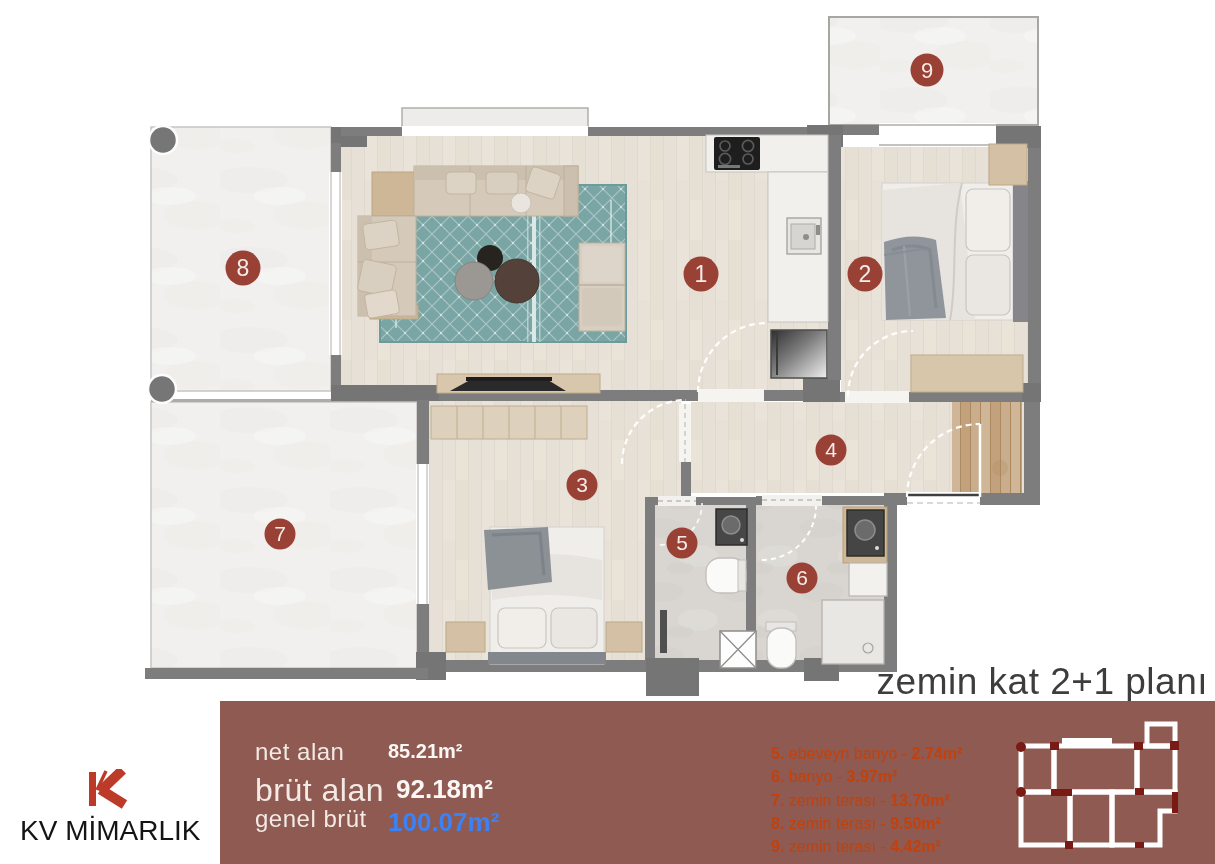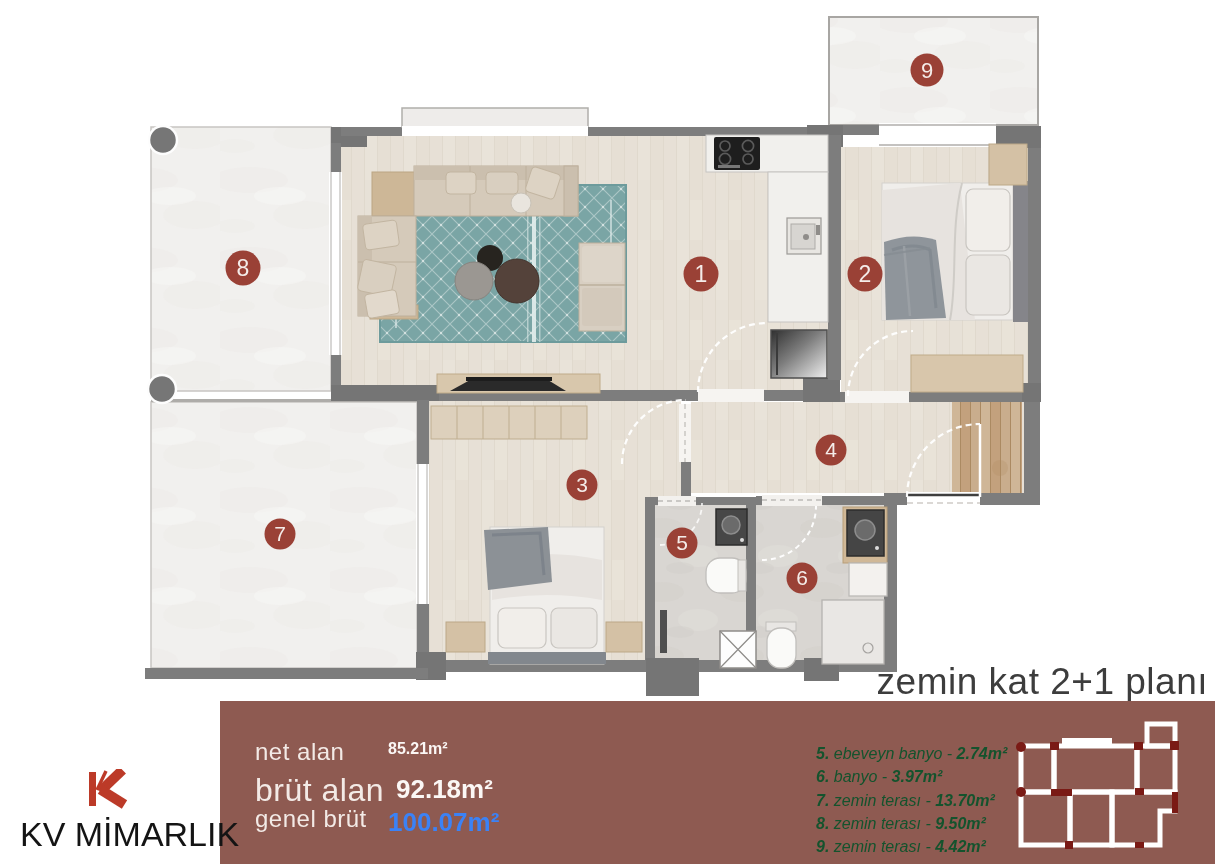--- a/index.html
+++ b/index.html
@@ -439,39 +439,39 @@
 <div class="abs" style="right:7px;top:661px;font-size:37px;color:#3d3d3d;letter-spacing:0.5px;">zemin kat 2+1 planı</div>
 
 <div class="abs" style="left:220px;top:701px;width:995px;height:163px;background:#8e5a51;"></div>
 
 <div class="abs" style="left:255px;top:738px;font-size:24px;letter-spacing:0.5px;color:#f3eae6;text-align:center;">net alan</div>
 
 <div class="abs" style="left:255px;top:772px;font-size:32px;letter-spacing:0.5px;color:#f3eae6;">brüt alan</div>
 
 <div class="abs" style="left:255px;top:805px;font-size:24px;letter-spacing:0.5px;color:#f3eae6;text-align:right;">genel brüt</div>
 
-<div class="abs" style="left:388px;top:740px;font-size:16px;font-weight:bold;color:#fbf7f5;">85.21m²</div>
+<div class="abs" style="left:388px;top:740px;font-size:20px;font-weight:bold;color:#fbf7f5;">85.21m²</div>
 
 <div class="abs" style="left:396px;top:774px;font-size:26px;font-weight:bold;color:#fbf7f5;">92.18m²</div>
 
 <div class="abs" style="left:388px;top:807px;font-size:26px;font-weight:bold;color:#3b82f6;">100.07m²</div>
 
 
-<div class="abs" style="left:816px;top:742px;font-size:16px;line-height:23.3px;color:#14532d;font-style:italic;"><b>5.</b> ebeveyn banyo - <b>2.74m²</b><br><b>6.</b> banyo - <b>3.97m²</b><br><b>7.</b> zemin terası - <b>13.70m²</b><br><b>8.</b> zemin terası - <b>9.50m²</b><br><b>9.</b> zemin terası - <b>4.42m²</b></div>
+<div class="abs" style="left:771px;top:742px;font-size:16px;line-height:23.3px;color:#c2410c;"><b>5.</b> ebeveyn banyo - <b>2.74m²</b><br><b>6.</b> banyo - <b>3.97m²</b><br><b>7.</b> zemin terası - <b>13.70m²</b><br><b>8.</b> zemin terası - <b>9.50m²</b><br><b>9.</b> zemin terası - <b>4.42m²</b></div>
 
 <svg class="abs" style="left:89px;top:769px;" width="50" height="45" viewBox="0 0 50 45">
 <g stroke="#bc3a28" fill="none">
 <line x1="3.5" y1="3" x2="3.5" y2="37" stroke-width="7"></line>
 <line x1="17" y1="2" x2="8" y2="21" stroke-width="3.4"></line>
 <line x1="33.5" y1="1" x2="11" y2="22.5" stroke-width="10"></line>
 <line x1="11.5" y1="20.5" x2="35.5" y2="35.5" stroke-width="10"></line>
 </g>
 </svg>
 
-<div class="abs" style="left:20px;top:815px;width:180px;font-size:34px;color:#141414;letter-spacing:0px;white-space:nowrap;">KV MİMARLIK</div>
+<div class="abs" style="left:20px;top:815px;width:180px;font-size:28px;color:#141414;letter-spacing:0px;white-space:nowrap;">KV MİMARLIK</div>
 
 <svg class="abs" style="left:1010px;top:716px;" width="178" height="140" viewBox="0 0 178 140">
 <g fill="none" stroke="#ffffff" stroke-width="5">
 <rect x="11" y="30" width="33" height="46"></rect>
 <rect x="11" y="76" width="49" height="53"></rect>
 <rect x="44" y="30" width="83" height="46"></rect>
 <rect x="127" y="30" width="38" height="46"></rect>
 <rect x="137" y="8" width="28" height="22"></rect>
 <rect x="60" y="76" width="42" height="53"></rect>
 <path d="M102,76 L165,76 L165,95 L150,95 L150,129 L102,129 Z"></path>

